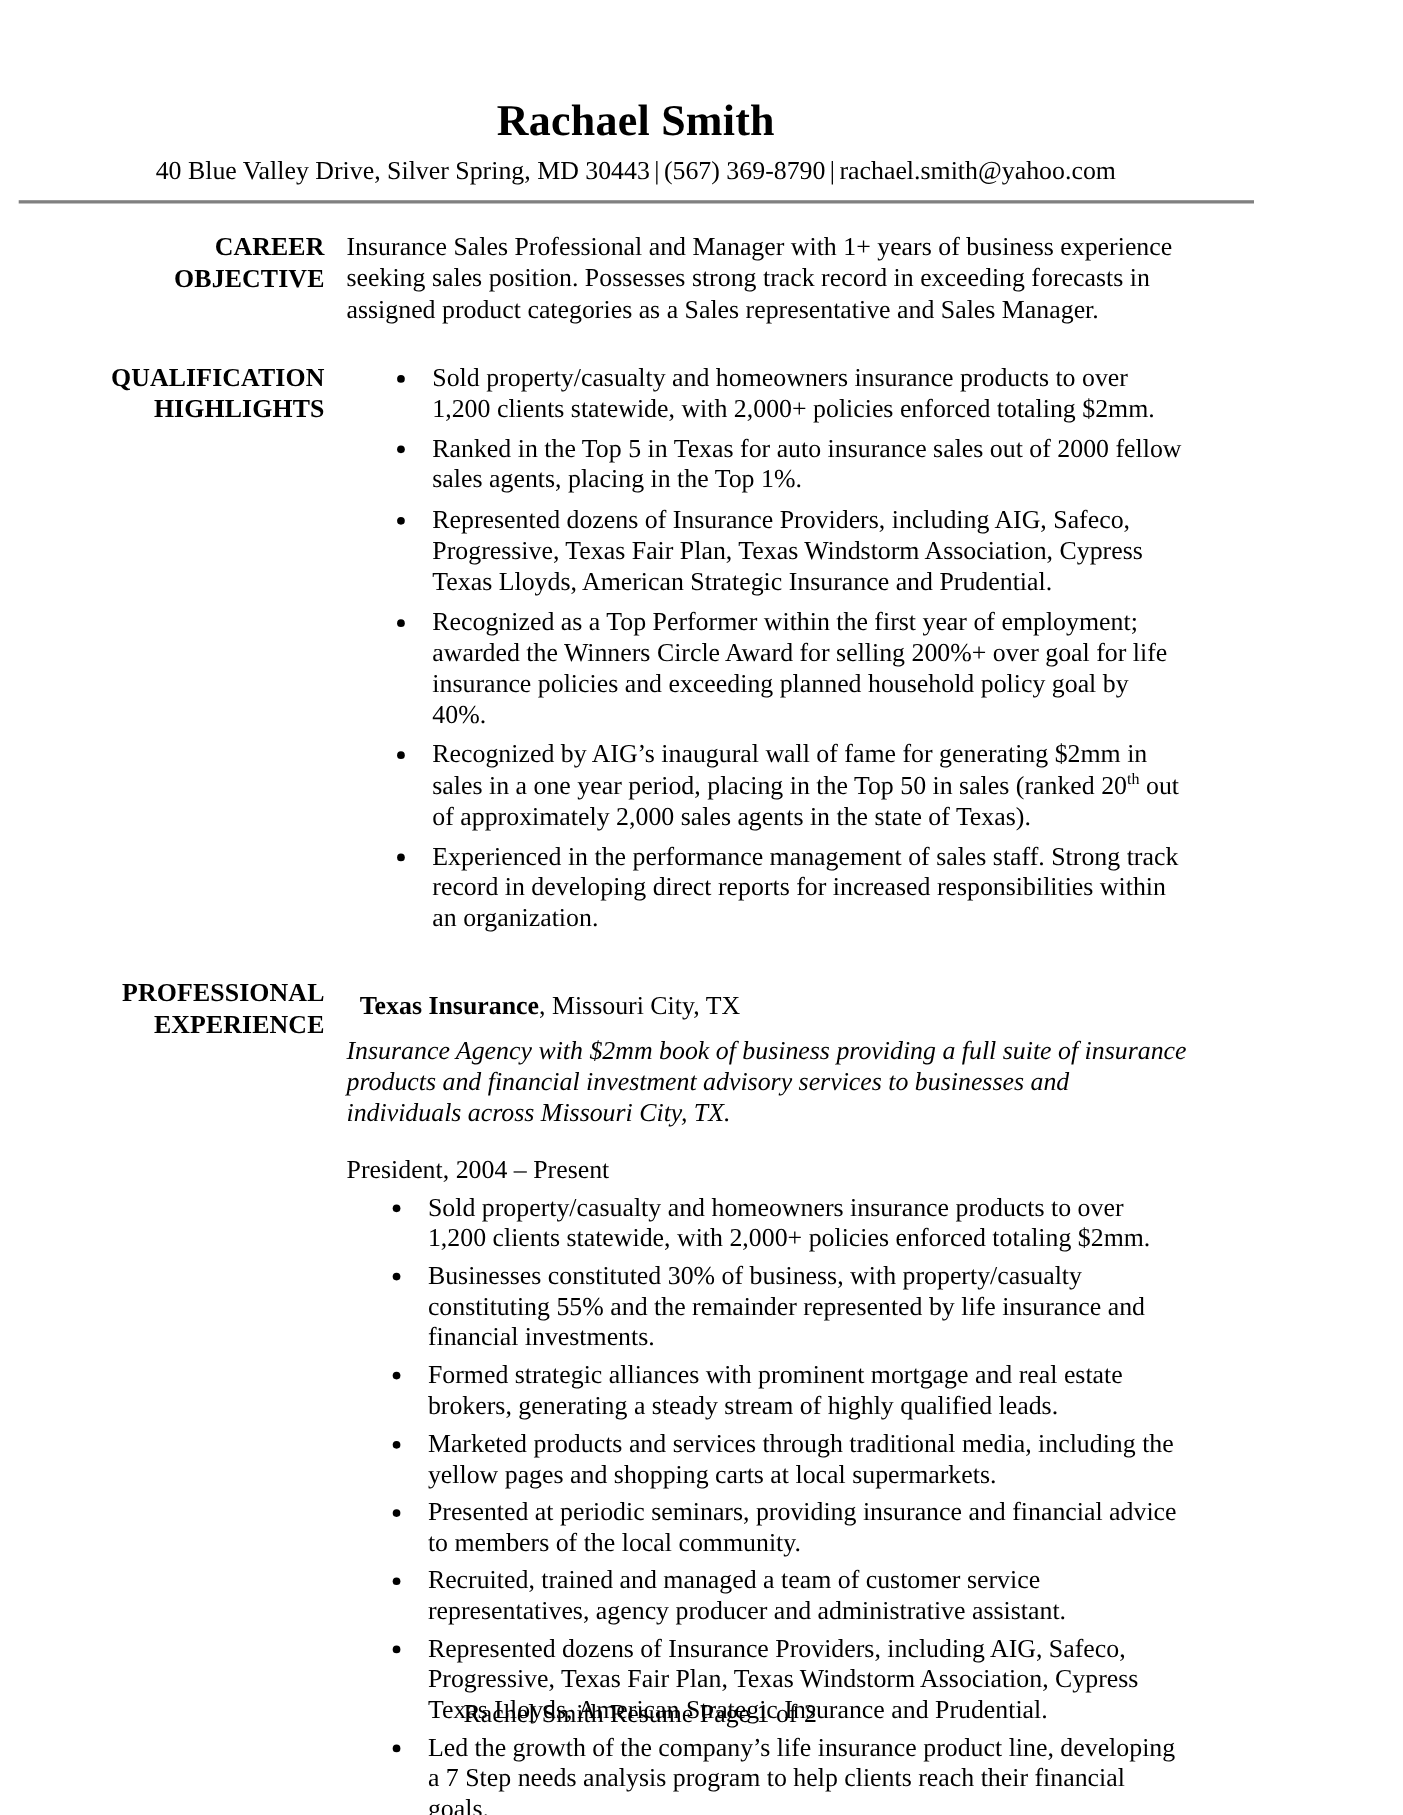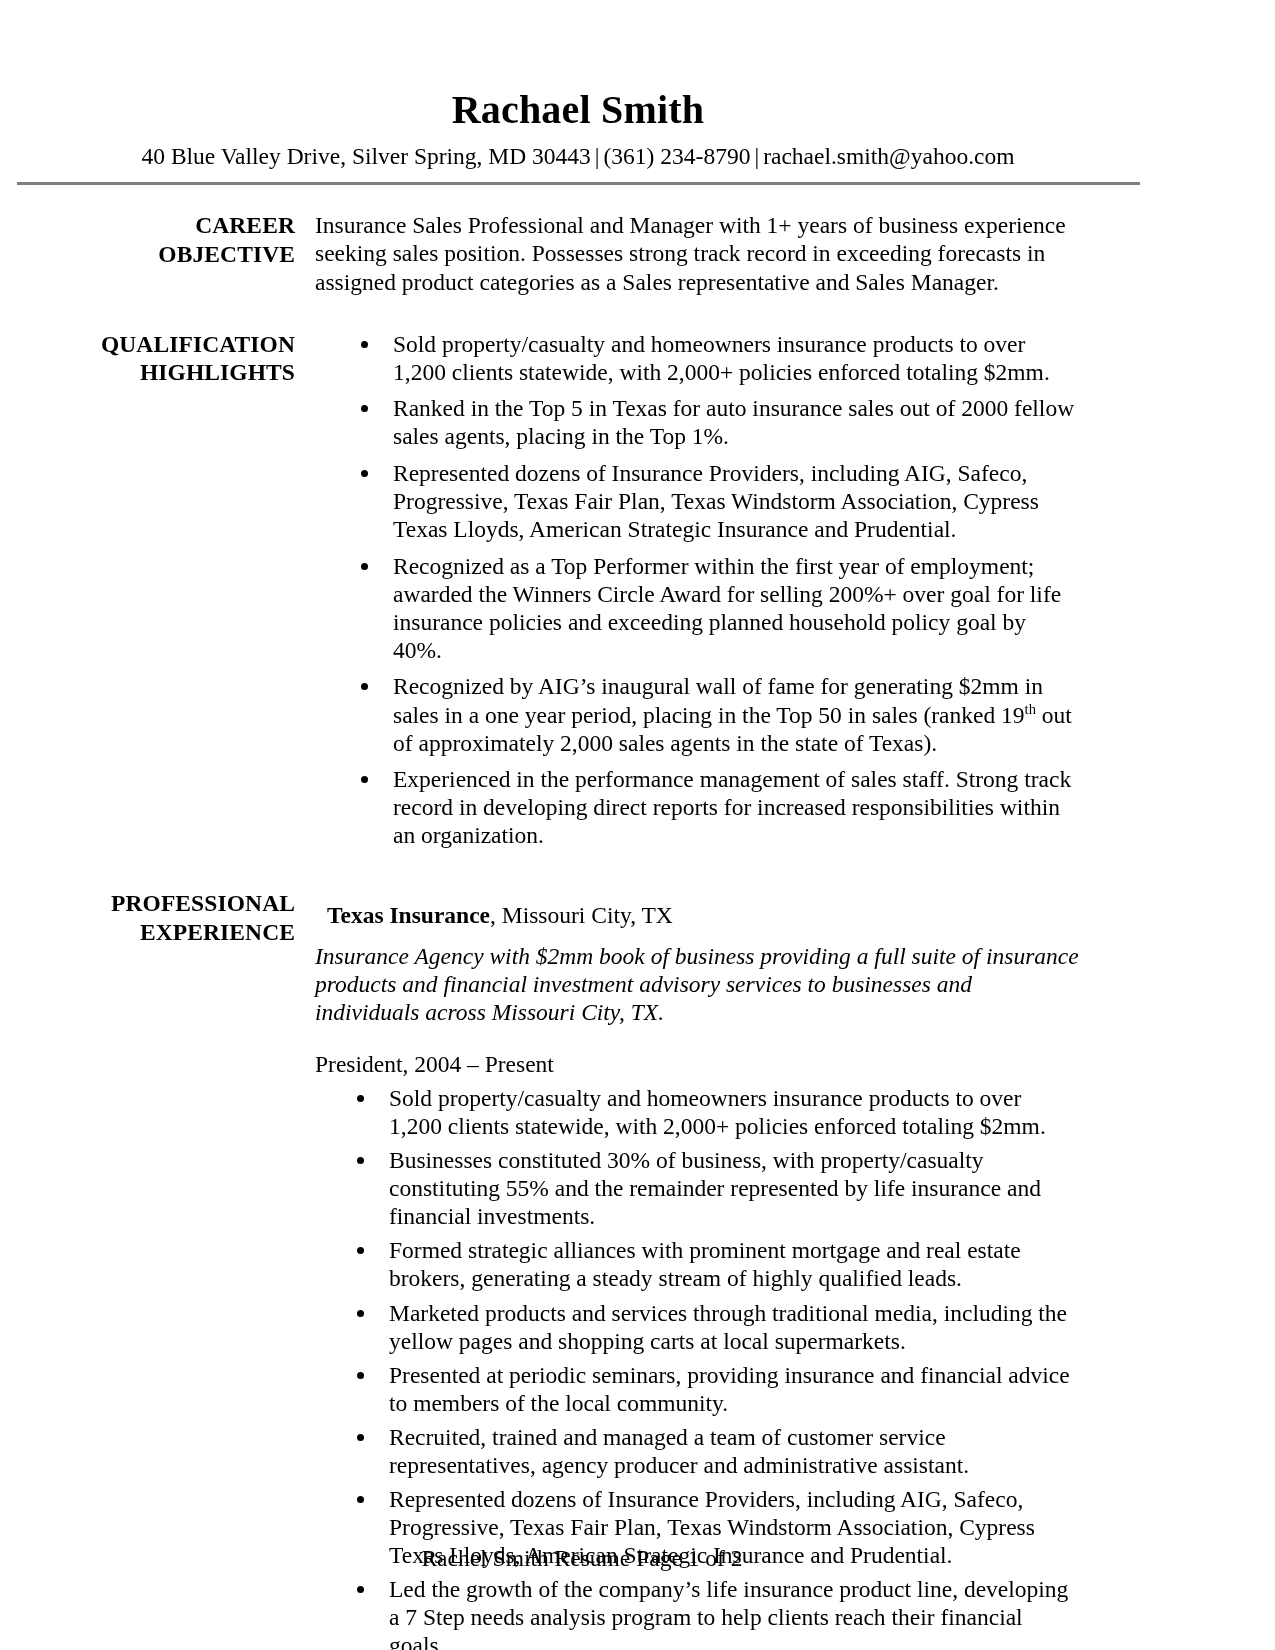--- a/index.html
+++ b/index.html
@@ -145,21 +145,21 @@
   }
 </style>
 </head>
 <body>
 
 <div class="page">
 
   <div class="header">
     <div class="cand-name">Rachael Smith</div>
     <div class="contact-line">
-      <span>40 Blue Valley Drive, Silver Spring, MD 30443</span><span class="sep">|</span><span>(361) 234-8790</span><span class="sep">|</span><span>rachael.smith@yahoo.com</span>
+      <span>40 Blue Valley Drive, Silver Spring, MD 30443</span><span class="sep">|</span><span>(567) 369-8790</span><span class="sep">|</span><span>rachael.smith@yahoo.com</span>
     </div>
     <div class="rule"></div>
   </div>
 
   <div class="section sec-objective">
     <div class="sec-label">CAREER
 OBJECTIVE</div>
     <div class="sec-body">
       <p class="para">Insurance Sales Professional and Manager with 1+ years of business experience seeking sales position. Possesses strong track record in exceeding forecasts in assigned product categories as a Sales representative and Sales Manager.</p>
     </div>
@@ -167,21 +167,21 @@
 
   <div class="section sec-qual">
     <div class="sec-label">QUALIFICATION
 HIGHLIGHTS</div>
     <div class="sec-body">
       <ul class="bullets">
         <li>Sold property/casualty and homeowners insurance products to over 1,200 clients statewide, with 2,000+ policies enforced totaling $2mm.</li>
         <li>Ranked in the Top 5 in Texas for auto insurance sales out of 2000 fellow sales agents, placing in the Top 1%.</li>
         <li>Represented dozens of Insurance Providers, including AIG, Safeco, Progressive, Texas Fair Plan, Texas Windstorm Association, Cypress Texas Lloyds, American Strategic Insurance and Prudential.</li>
         <li>Recognized as a Top Performer within the first year of employment; awarded the Winners Circle Award for selling 200%+ over goal for life insurance policies and exceeding planned household policy goal by 40%.</li>
-        <li><span>Recognized by AIG’s inaugural wall of fame for generating $2mm in sales in a one year period, placing in the Top 50 in sales (ranked 19</span><sup>th</sup><span> out of approximately 2,000 sales agents in the state of Texas).</span></li>
+        <li><span>Recognized by AIG’s inaugural wall of fame for generating $2mm in sales in a one year period, placing in the Top 50 in sales (ranked 20</span><sup>th</sup><span> out of approximately 2,000 sales agents in the state of Texas).</span></li>
         <li>Experienced in the performance management of sales staff. Strong track record in developing direct reports for increased responsibilities within an organization.</li>
       </ul>
     </div>
   </div>
 
   <div class="section sec-exp">
     <div class="sec-label">PROFESSIONAL
 EXPERIENCE</div>
     <div class="sec-body">
       <p class="company-line"><span class="company-name">Texas Insurance</span><span>, Missouri City, TX</span></p>

